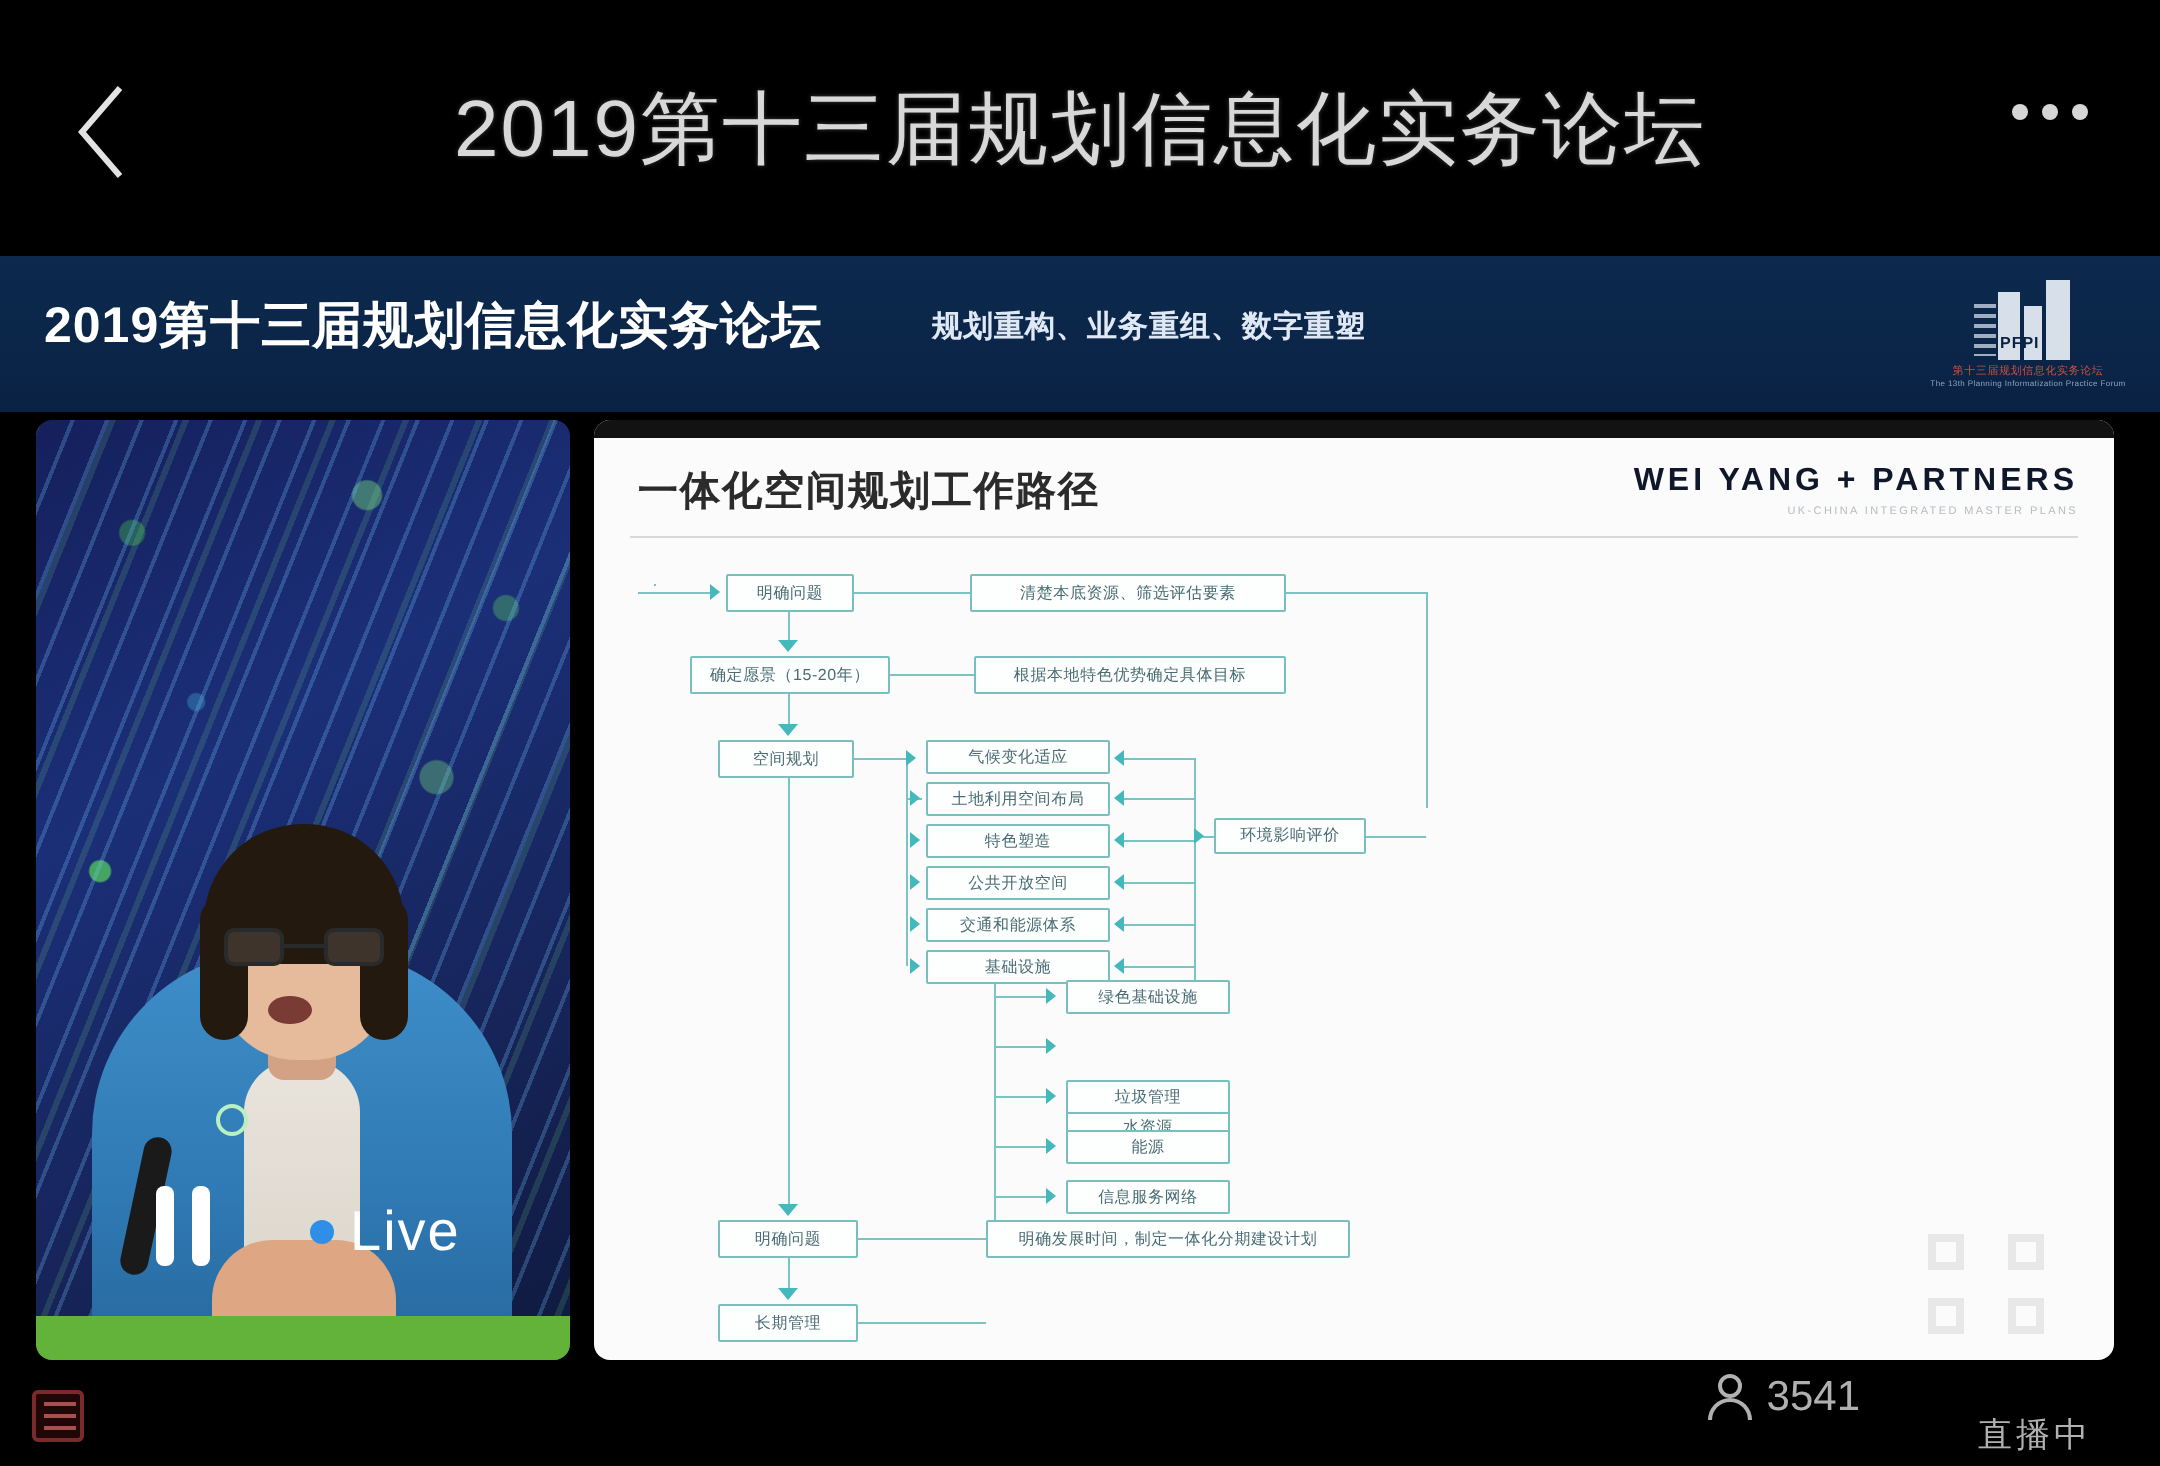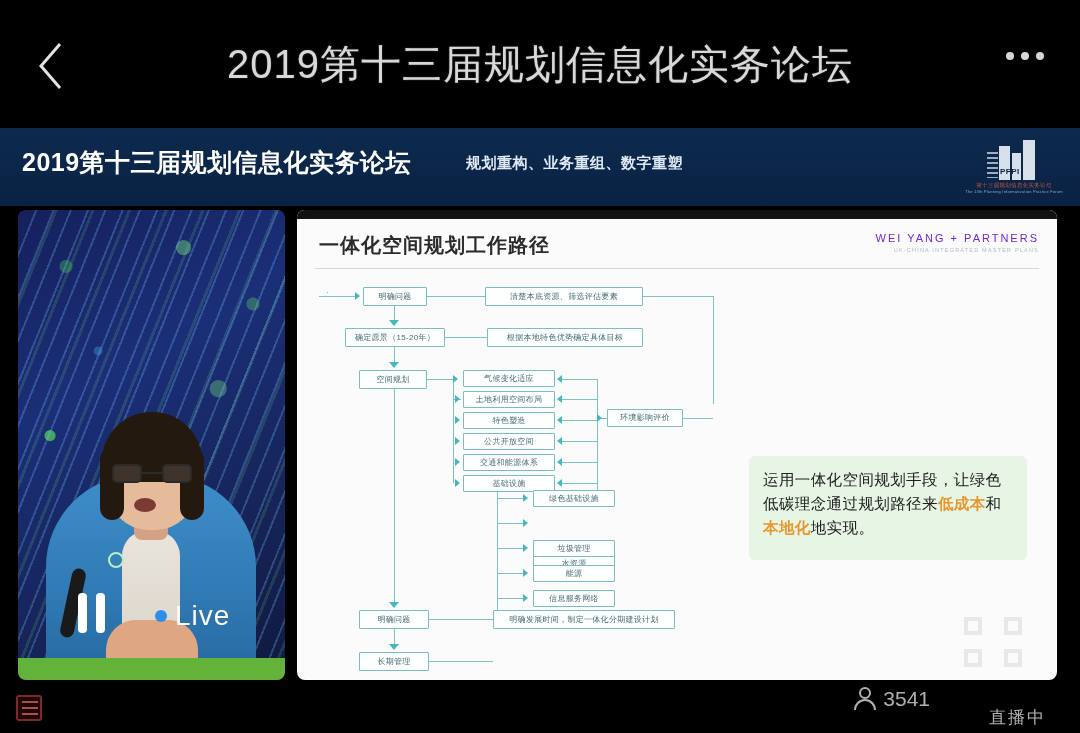--- a/index.html
+++ b/index.html
@@ -162,21 +162,21 @@
     background: #fbfbfb; border-radius: 8px; overflow: hidden;
     box-shadow: 0 0 0 3px rgba(0,0,0,.45);
   }
   .slide-topbar { position:absolute; left:0; top:0; width:760px; height:9px; background:#121212; }
   .slide-title {
     position: absolute; left: 22px; top: 22px;
     color: #2b2b2b; font-size: 20px; font-weight: 600; letter-spacing: 1px;
   }
   .slide-rule { position:absolute; left:18px; top:58px; width:724px; height:1px; background:#d8d8d8; }
   .wyp { position:absolute; right:18px; top:22px; text-align:right; }
-  .wyp-main { color:#6d28d9; font-size:11px; letter-spacing:2px; font-weight:400; }
+  .wyp-main { color:#0f172a; font-size:16px; letter-spacing:2px; font-weight:700; }
   .wyp-sub  { color:#b4bbc3; font-size:5.5px; letter-spacing:1.2px; margin-top:3px; }
 
   
   .fc { position:absolute; left:0; top:66px; width:760px; height:404px; }
   .node {
     position: absolute; border: 1px solid #79bfc0; background: #fdfefe;
     color: #4a6c74; font-size: 8px; line-height: 1; letter-spacing: .3px;
     display: flex; align-items: center; justify-content: center;
     border-radius: 1px; white-space: nowrap; overflow: hidden;
   }
@@ -412,23 +412,20 @@
         <div class="ln" style="left:132px; top:343px; width:64px; height:1px;"></div>
         <div class="node" style="left:196px; top:334px; width:182px; height:19px;">明确发展时间，制定一体化分期建设计划</div>
 
         <div class="ln" style="left:97px; top:353px; width:1px; height:20px;"></div>
         <div class="arw arw-d" style="left:92px; top:368px;"></div>
 
         <div class="node" style="left:62px; top:376px; width:70px; height:19px;">长期管理</div>
         <div class="ln" style="left:132px; top:385px; width:64px; height:1px;"></div>
       </div>
 
-      <div class="callout">
-        <span>运用一体化空间规划手段，让</span><span>绿色低碳理念通过规划路径来</span><span class="hl">低成本</span><span>和</span><span class="hl">本地化</span><span>地实现。</span>
-      </div>
     </div>
 
     <div class="fullscreen-btn">
       <i class="fs-tl"></i>
       <i class="fs-tr"></i>
       <i class="fs-bl"></i>
       <i class="fs-br"></i>
     </div>
 
     <div class="viewer-count">

